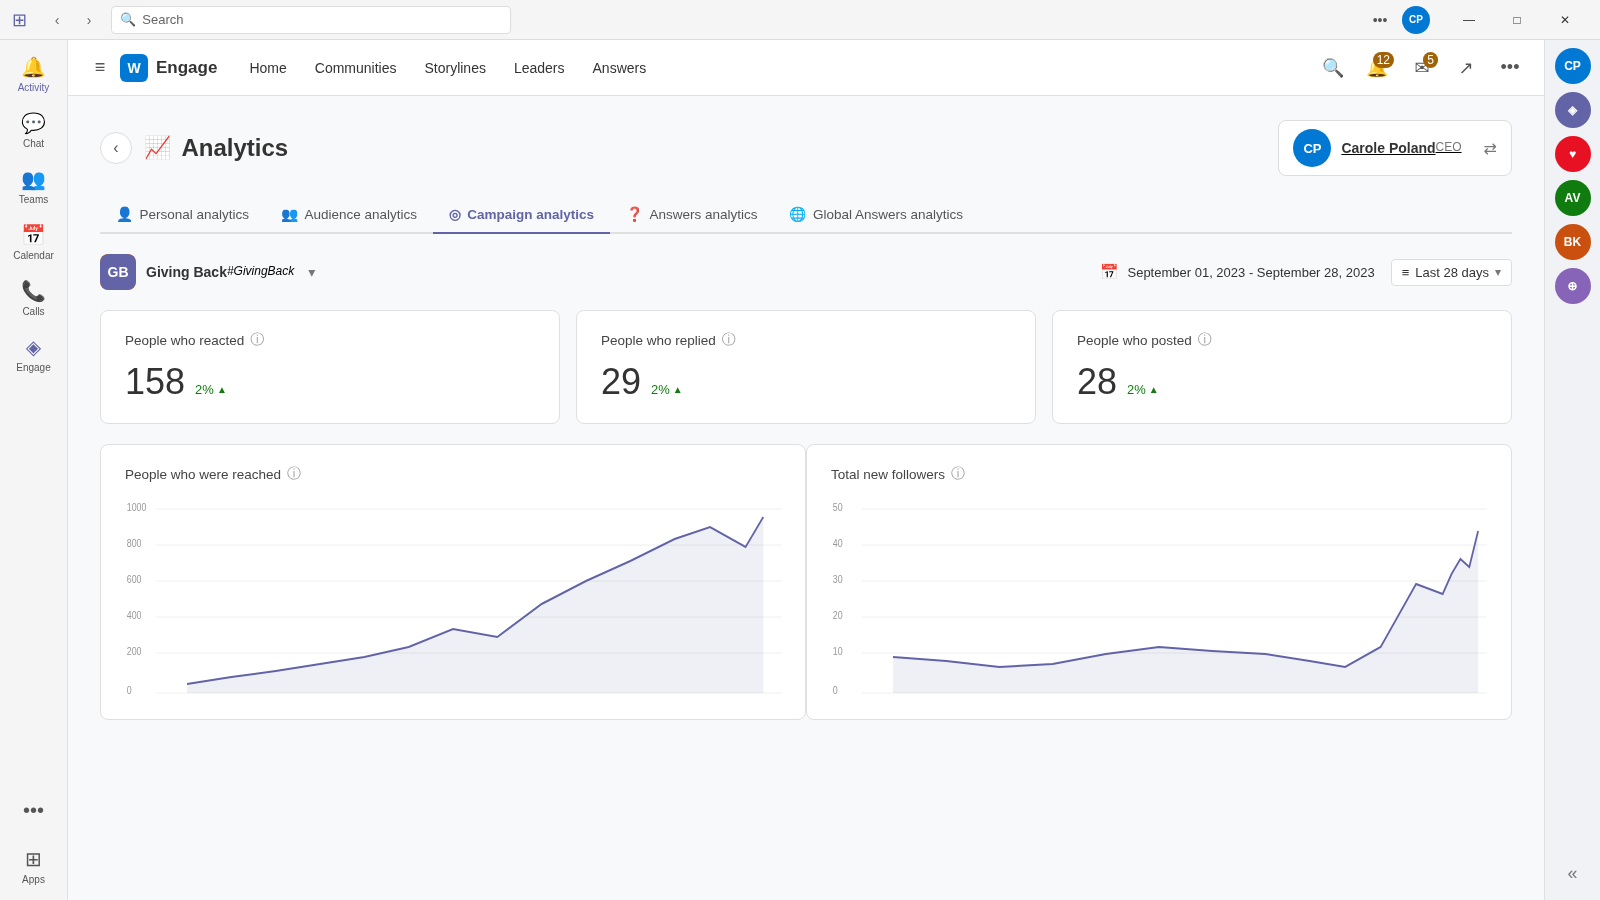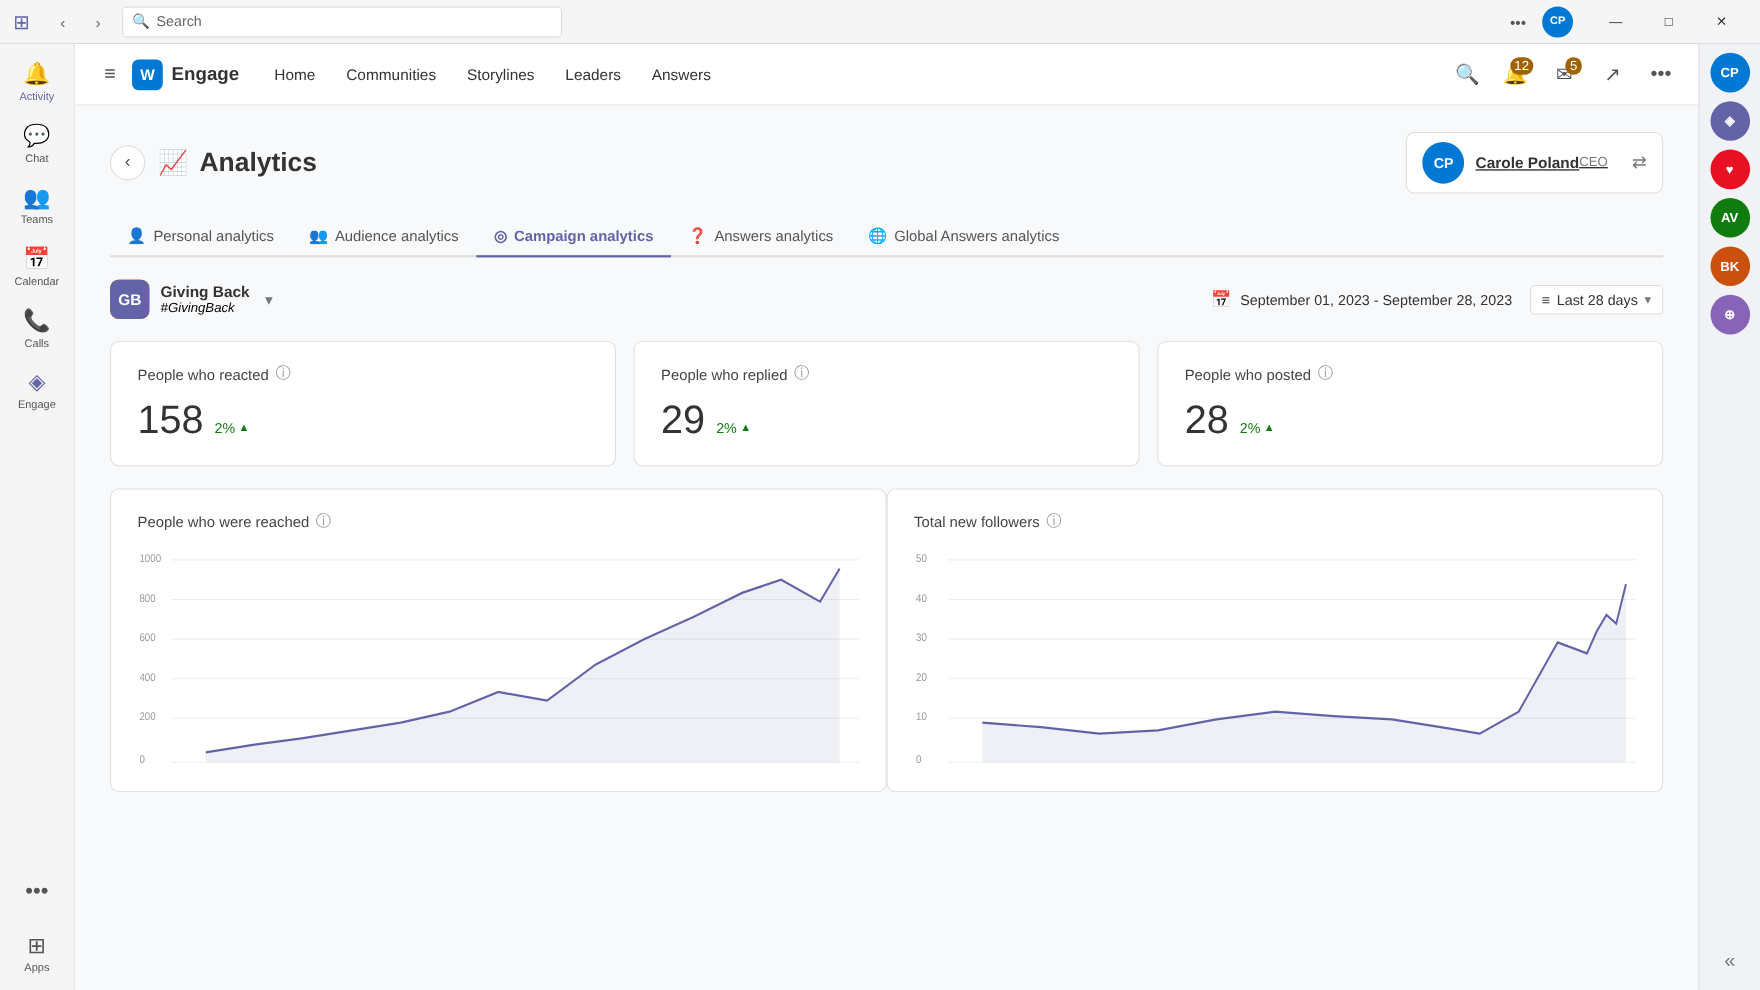--- a/index.html
+++ b/index.html
@@ -120,21 +120,21 @@
     .analytics-tab.active { color: #6264a7; border-bottom: 2px solid #6264a7; font-weight: 600; }
     .tab-icon { font-size: 14px; }
 
     
     .analytics-description { font-size: 13.5px; color: #444; line-height: 1.6; margin-bottom: 20px; }
 
     
     .campaign-row { display: flex; align-items: center; justify-content: space-between; margin-bottom: 20px; }
     .campaign-selector { display: flex; align-items: center; gap: 10px; cursor: pointer; }
     .campaign-avatar { width: 36px; height: 36px; border-radius: 8px; overflow: hidden; background: #f97316; display: flex; align-items: center; justify-content: center; }
-    .campaign-info { display: flex; flex-direction: column; justify-content: space-between; }
+    .campaign-info { display: flex; flex-direction: row; justify-content: space-between; }
     .campaign-name { font-size: 14px; font-weight: 600; color: #333; }
     .campaign-hashtag { font-size: 12px; color: #000000; font-style: italic; }
     .campaign-chevron { font-size: 14px; color: #777; margin-left: 4px; }
     .campaign-controls { display: flex; align-items: center; gap: 16px; }
     .date-range { display: flex; align-items: center; gap: 8px; font-size: 13px; color: #333; }
     .date-icon { font-size: 15px; color: #555; }
     .period-selector { display: flex; align-items: center; gap: 6px; border: 1px solid #ddd; border-radius: 4px; padding: 5px 10px; cursor: pointer; font-size: 13px; color: #333; background: white; }
     .period-chevron { font-size: 12px; color: #777; }
 
     

